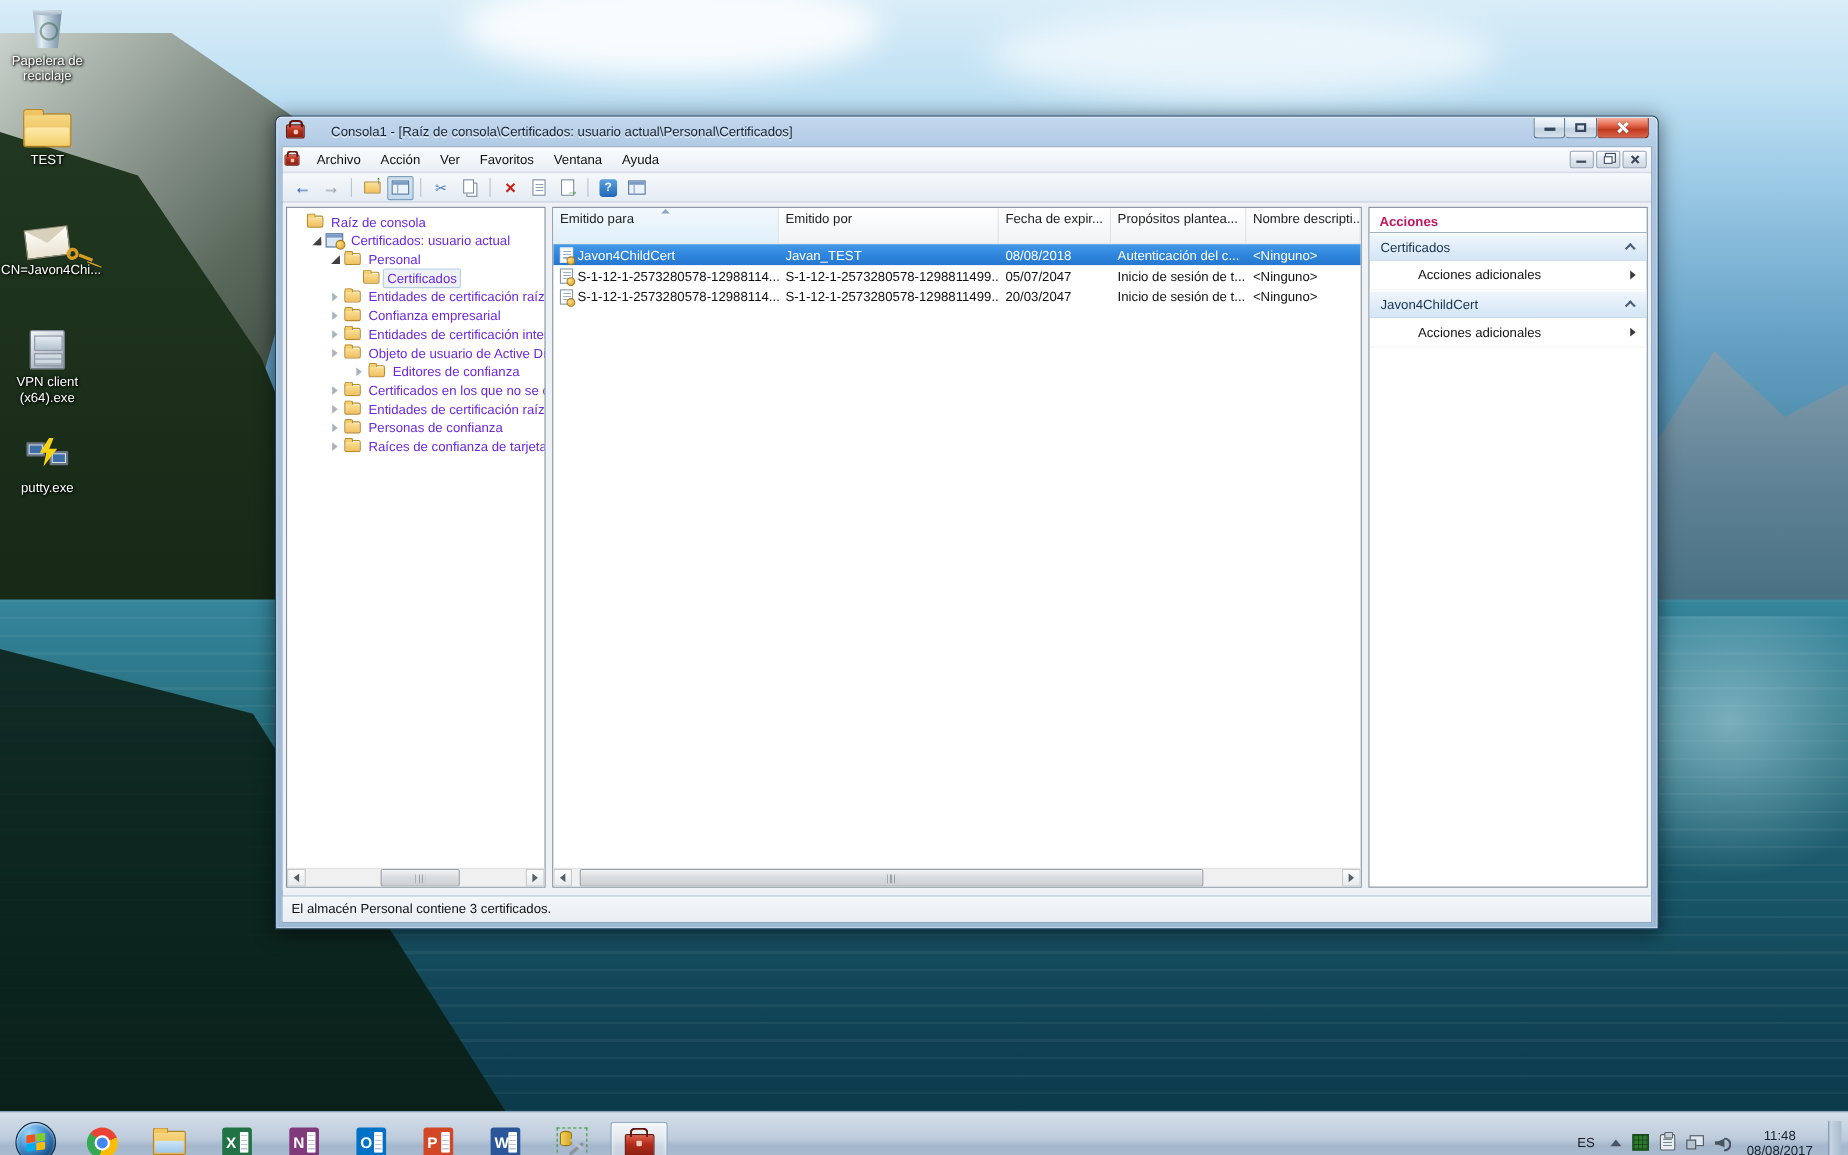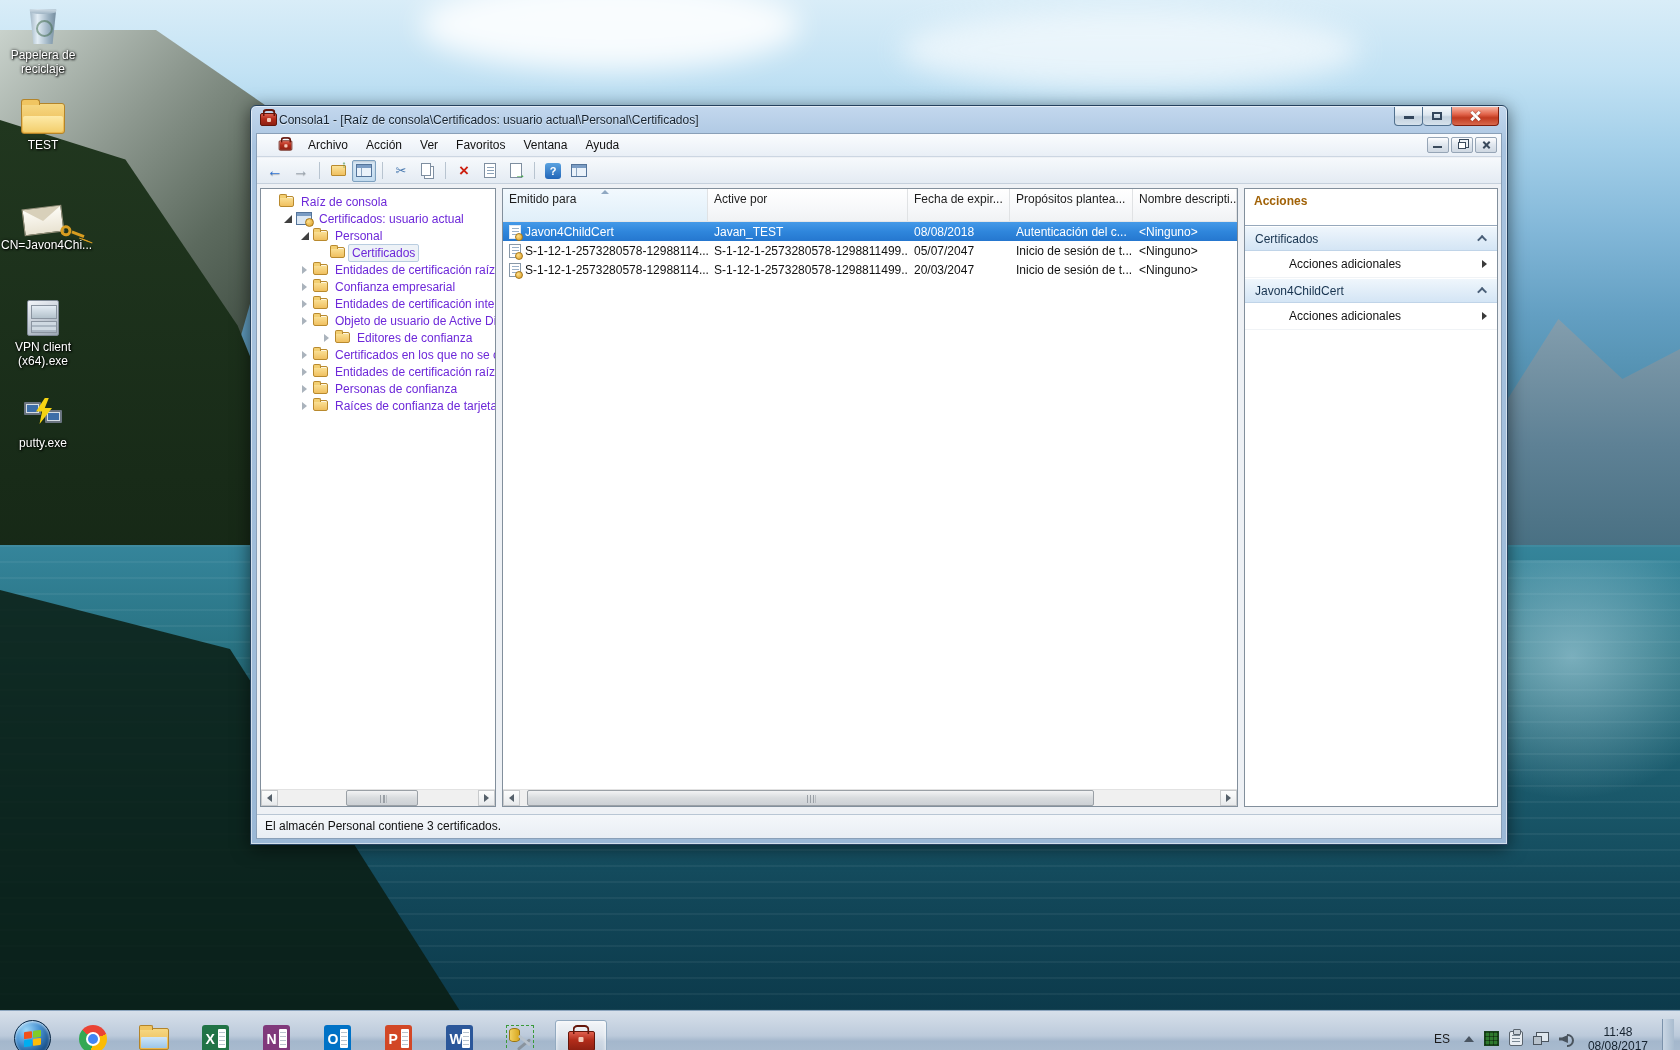--- a/index.html
+++ b/index.html
@@ -67,21 +67,21 @@
   .pbolt{position:absolute;left:12px;top:0;width:16px;height:26px;background:#f5d313;
     clip-path:polygon(55% 0,0 52%,38% 52%,22% 100%,100% 38%,55% 38%,80% 0);
     filter:drop-shadow(1px 1px 0 #8a6d00);}
 
   
   .window{position:absolute;left:250px;top:105px;width:1258px;height:740px;
     background:linear-gradient(180deg,#c3d8ee 0%,#a9c4e0 40px,#9bb8d6 100%);
     border:1px solid #25415e;border-radius:6px 6px 0 0;
     box-shadow:0 3px 18px rgba(0,0,0,.55),inset 0 0 0 1px rgba(255,255,255,.55);}
   .titlebar{position:absolute;left:0;top:0;right:0;height:27px;display:flex;align-items:center;
-    padding-left:9px;gap:2px;}
+    padding-left:9px;gap:24px;}
   .title-text{font-size:12px;color:#15222f;white-space:nowrap;text-shadow:0 1px 0 rgba(255,255,255,.6);}
   .winbtns{position:absolute;top:1px;right:8px;display:flex;}
   .wbtn{width:29px;height:19px;border:1px solid #51708e;border-top:none;
     background:linear-gradient(180deg,#f4f8fb 0%,#dde7f0 45%,#c3d1de 55%,#d6e2ec 100%);
     border-radius:0 0 4px 4px;position:relative;margin-left:0;}
   .wbtn + .wbtn{border-left:none;}
   .wbtn.close{width:47px;border-radius:0 0 4px 4px;
     background:linear-gradient(180deg,#f7b3a0 0%,#e2654c 40%,#c13a20 60%,#d8684c 100%);border-color:#7e1d0d;}
   .wbtn .bar{position:absolute;left:9px;bottom:6px;width:10px;height:3px;background:#33465c;}
   .wbtn .box{position:absolute;left:9px;top:5px;width:10px;height:8px;border:2px solid #33465c;}
@@ -94,21 +94,21 @@
   .ibox{position:relative;width:17px;height:13px;background:linear-gradient(180deg,#e0604e,#b22c1a 45%,#8e2012);
     border:1px solid #641509;border-radius:2px;}
   .ibox::before{content:"";position:absolute;left:50%;top:-5px;width:9px;height:5px;transform:translateX(-50%);
     border:2px solid #641509;border-bottom:none;border-radius:4px 4px 0 0;}
   .ibox::after{content:"";position:absolute;left:50%;top:4px;width:4px;height:4px;transform:translateX(-50%);
     background:#f3c9b8;border-radius:1px;}
 
   .client{position:absolute;left:5px;right:5px;top:27px;bottom:5px;background:#eef1f5;
     border:1px solid #8aa0b8;}
   .menubar{position:absolute;left:0;right:0;top:0;height:23px;display:flex;align-items:center;
-    background:linear-gradient(180deg,#fafcfe,#e9eff6);border-bottom:1px solid #ccd6e2;padding-left:20px;gap:2px;}
+    background:linear-gradient(180deg,#fafcfe,#e9eff6);border-bottom:1px solid #ccd6e2;padding-left:0;gap:2px;}
   .menu-item{font-size:12px;color:#111;padding:3px 8px;border-radius:2px;}
   .mmc-mini{margin-right:4px;transform:scale(.8);}
   .childbtns{position:absolute;right:4px;top:3px;display:flex;gap:2px;}
   .cbtn{width:22px;height:16px;border:1px solid #96a5b6;border-radius:2px;position:relative;
     background:linear-gradient(180deg,#fdfdfe,#dfe6ee 50%,#cfd8e2);}
   .cbtn .bar{position:absolute;left:5px;bottom:4px;width:9px;height:2px;background:#3a4a5c;}
   .cbtn .box{position:absolute;left:6px;top:4px;width:8px;height:7px;border:1px solid #3a4a5c;background:#fff;
     box-shadow:2px -2px 0 -0px #eef2f6,2px -2px 0 1px #3a4a5c;}
   .cbtn .xx{position:absolute;left:50%;top:50%;width:9px;height:9px;transform:translate(-50%,-50%);}
   .cbtn .xx::before,.cbtn .xx::after{content:"";position:absolute;left:4px;top:0;width:2px;height:9px;background:#3a4a5c;}
@@ -189,21 +189,21 @@
     display:flex;align-items:center;justify-content:center;}
   .sbtn.l::before{content:"";width:0;height:0;border-top:4px solid transparent;border-bottom:4px solid transparent;border-right:5px solid #55606a;}
   .sbtn.r::before{content:"";width:0;height:0;border-top:4px solid transparent;border-bottom:4px solid transparent;border-left:5px solid #55606a;}
   .strack{position:relative;flex:1;}
   .sthumb{position:absolute;top:0;height:16px;border:1px solid #9aa0a6;border-radius:2px;
     background:linear-gradient(180deg,#f2f3f4,#d8dbde 50%,#cdd1d5);}
   .sthumb::after{content:"";position:absolute;left:50%;top:4px;transform:translateX(-50%);width:9px;height:8px;
     background:repeating-linear-gradient(90deg,#9aa0a6 0 1px,transparent 1px 3px);}
 
   
-  .ap-title{height:37px;font-size:12px;font-weight:bold;color:#a16207;padding:5px 0 0 9px;border-bottom:1px solid #96a8bc;}
+  .ap-title{height:23px;font-size:12px;font-weight:bold;color:#be185d;padding:5px 0 0 9px;border-bottom:1px solid #96a8bc;}
   .ap-sec{height:25px;display:flex;align-items:center;justify-content:space-between;padding:0 10px;
     background:linear-gradient(180deg,#eff6fc,#d4e5f5);border-top:1px solid #fff;border-bottom:1px solid #c0d4e8;
     font-size:12px;color:#17334f;}
   .chev{width:7px;height:7px;border-left:2px solid #4a5f78;border-top:2px solid #4a5f78;transform:rotate(45deg) translateY(2px);}
   .ap-item{height:27px;display:flex;align-items:center;justify-content:space-between;
     padding:0 10px 0 44px;font-size:12px;color:#111;border-bottom:1px solid #f0f3f6;}
   .arr-r{width:0;height:0;border-top:4px solid transparent;border-bottom:4px solid transparent;border-left:5px solid #3a3a3a;}
 
   
   .statusbar{position:absolute;left:0;right:0;bottom:0;height:24px;background:linear-gradient(180deg,#f4f7fa,#e9eef4);
@@ -471,21 +471,21 @@
             <span class="strack">
                 <span class="sthumb" style="left:34%;width:72px;"></span>
               </span>
             <span class="sbtn r"></span>
           </div>
         </div>
 
         <div class="panel list-panel">
           <div class="lheader">
             <span class="hcell c0 sorted">Emitido para</span>
-            <span class="hcell c1">Active por</span>
+            <span class="hcell c1">Emitido por</span>
             <span class="hcell c2">Fecha de expir...</span>
             <span class="hcell c3">Propósitos plantea...</span>
             <span class="hcell c4">Nombre descripti...</span>
           </div>
           <div class="lrow selected">
             <span class="lcell c0">
                 <span class="icert"></span>
                 <span>Javon4ChildCert</span>
               </span>
             <span class="lcell c1">

